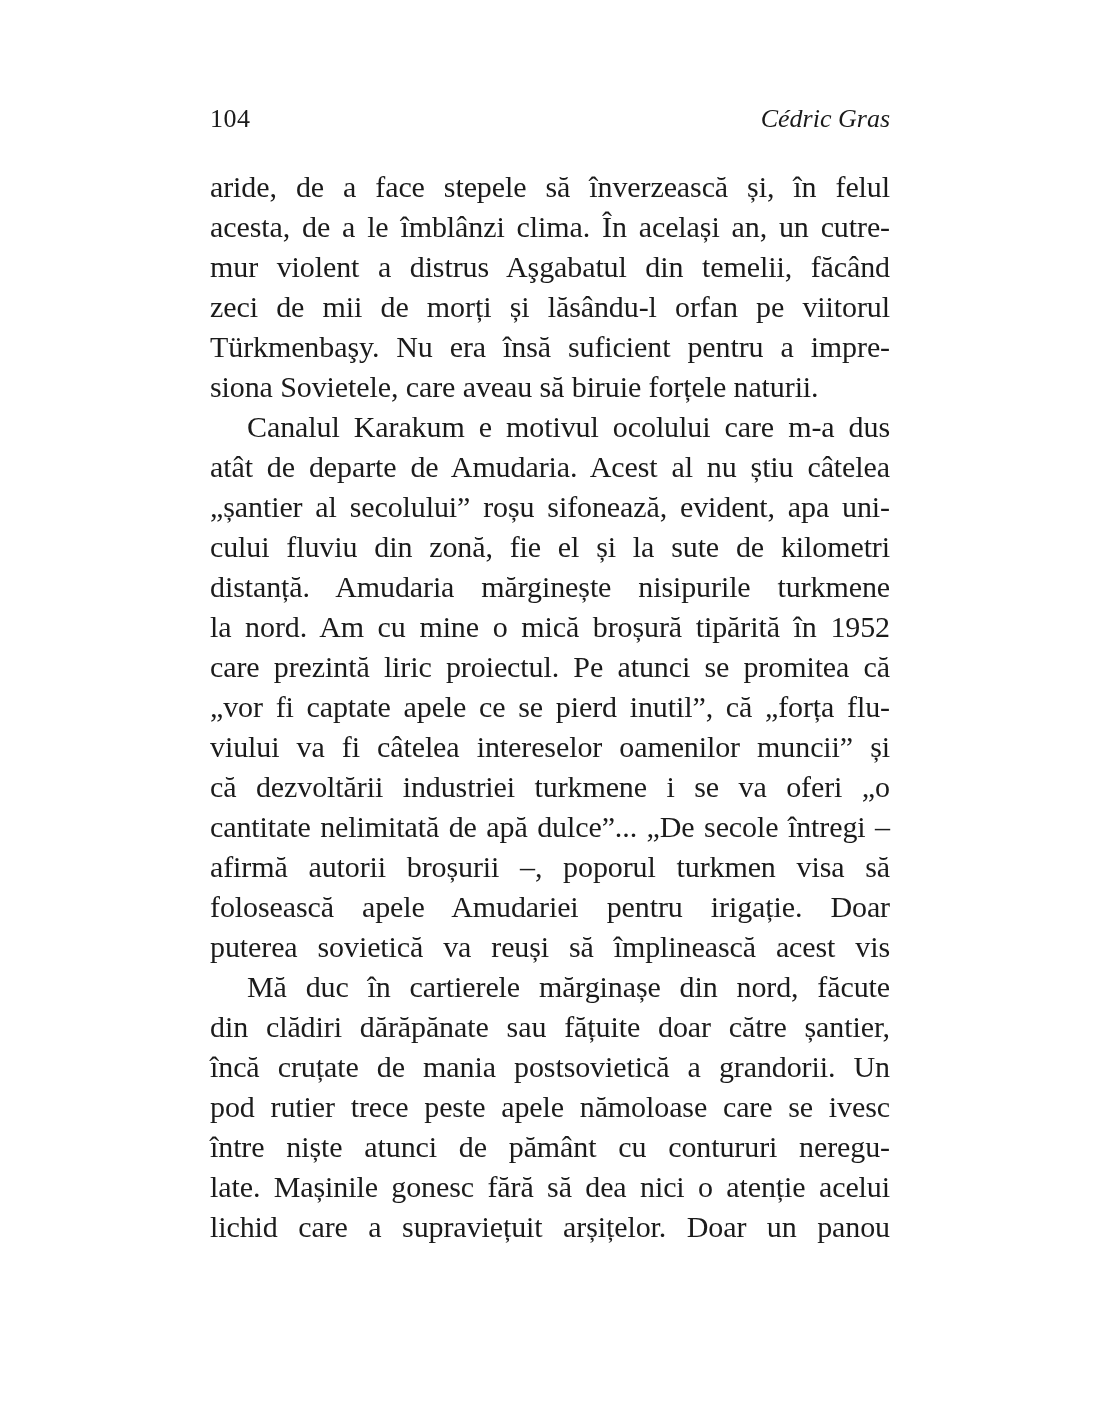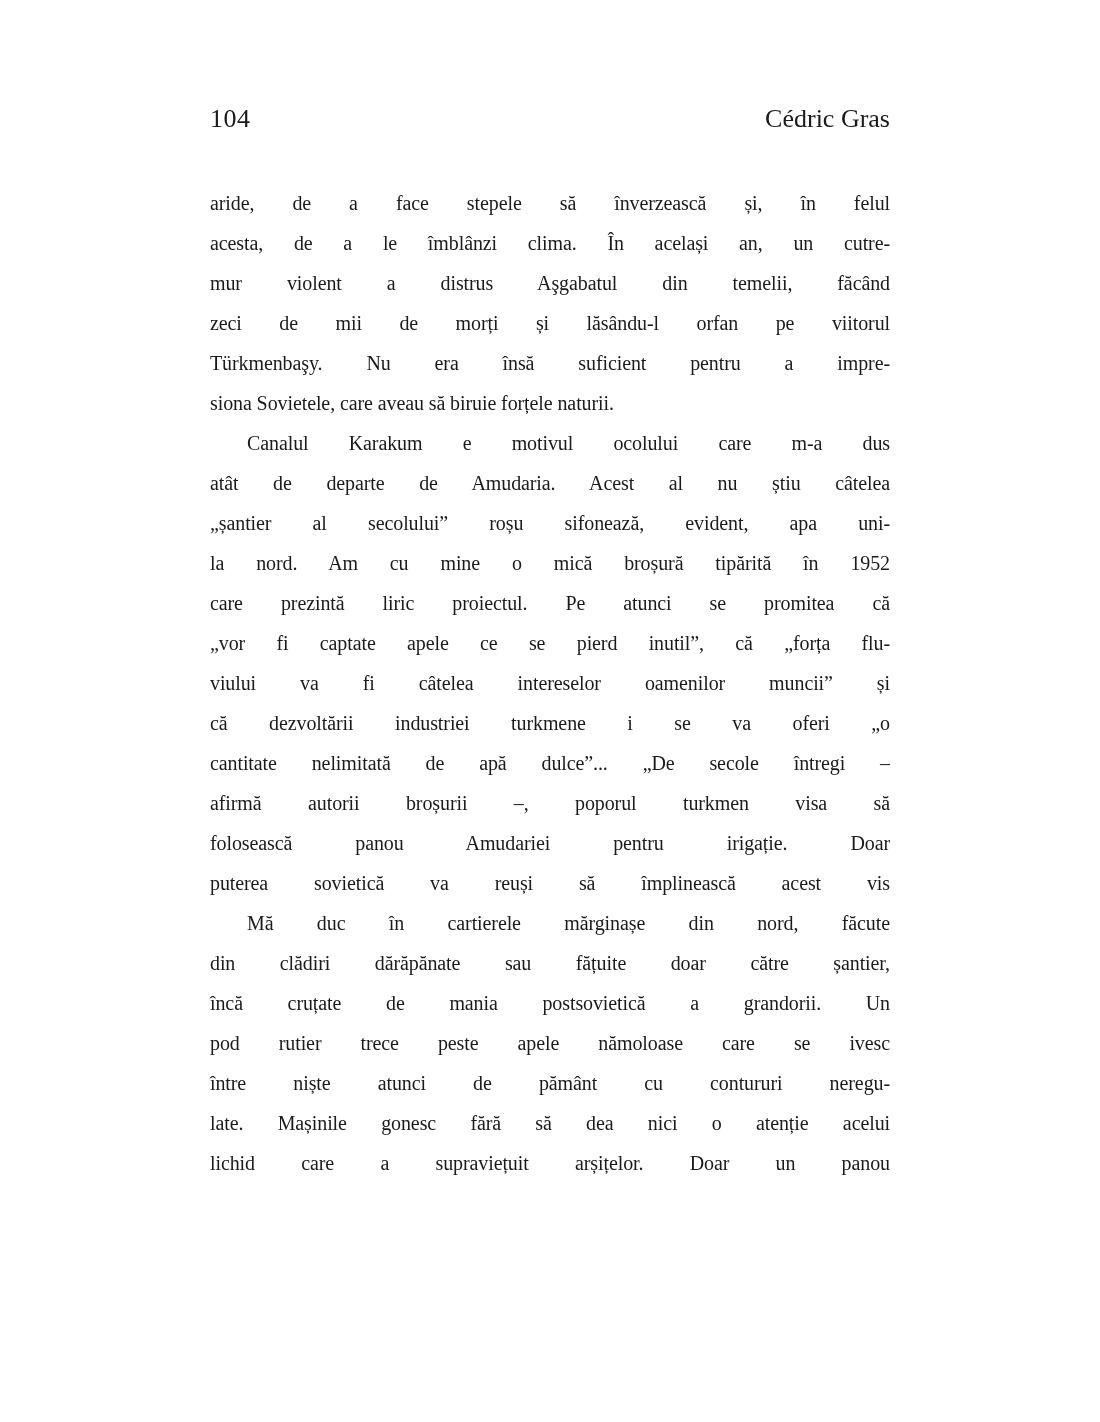--- a/index.html
+++ b/index.html
@@ -25,30 +25,30 @@
     justify-content: space-between;
     align-items: baseline;
     font-size: 26px;
     line-height: 30px;
   }
   .pagenum {
     font-style: normal;
     letter-spacing: 0.5px;
   }
   .author {
+    font-style: italic;
   }
   .bodytext {
     position: absolute;
     left: 210px;
     right: 210px;
     top: 167px;
-    font-size: 20px;
+    font-size: 30px;
     line-height: 40px;
     letter-spacing: -0.1px;
-    margin-top: 16px;
   }
   .line {
     text-align: justify;
     text-align-last: justify;
     height: 40px;
   }
   .line.para-end {
     text-align-last: left;
   }
   .line.indent {
@@ -70,28 +70,30 @@
     <div class="line">aride, de a face stepele să înverzească și, în felul</div>
     <div class="line">acesta, de a le îmblânzi clima. În același an, un cutre-</div>
     <div class="line">mur violent a distrus Aşgabatul din temelii, făcând</div>
     <div class="line">zeci de mii de morți și lăsându-l orfan pe viitorul</div>
     <div class="line">Türkmenbaşy. Nu era însă suficient pentru a impre-</div>
     <div class="line para-end">siona Sovietele, care aveau să biruie forțele naturii.</div>
 
     <div class="line indent">Canalul Karakum e motivul ocolului care m-a dus</div>
     <div class="line">atât de departe de Amudaria. Acest al nu știu câtelea</div>
     <div class="line">„șantier al secolului” roșu sifonează, evident, apa uni-</div>
+    <div class="line">cului fluviu din zonă, fie el și la sute de kilometri</div>
+    <div class="line">distanță. Amudaria mărginește nisipurile turkmene</div>
     <div class="line">la nord. Am cu mine o mică broșură tipărită în 1952</div>
     <div class="line">care prezintă liric proiectul. Pe atunci se promitea că</div>
     <div class="line">„vor fi captate apele ce se pierd inutil”, că „forța flu-</div>
     <div class="line">viului va fi câtelea intereselor oamenilor muncii” și</div>
     <div class="line">că dezvoltării industriei turkmene i se va oferi „o</div>
     <div class="line">cantitate nelimitată de apă dulce”... „De secole întregi –</div>
     <div class="line">afirmă autorii broșurii –, poporul turkmen visa să</div>
-    <div class="line">folosească panou Amudariei pentru irigație. Doar</div>
+    <div class="line">folosească apele Amudariei pentru irigație. Doar</div>
     <div class="line">puterea sovietică va reuși să împlinească acest vis</div>
 
     <div class="line indent">Mă duc în cartierele mărginașe din nord, făcute</div>
     <div class="line">din clădiri dărăpănate sau fățuite doar către șantier,</div>
     <div class="line">încă cruțate de mania postsovietică a grandorii. Un</div>
     <div class="line">pod rutier trece peste apele nămoloase care se ivesc</div>
     <div class="line">între niște atunci de pământ cu contururi neregu-</div>
     <div class="line">late. Mașinile gonesc fără să dea nici o atenție acelui</div>
     <div class="line">lichid care a supraviețuit arșițelor. Doar un panou</div>
   </div>

